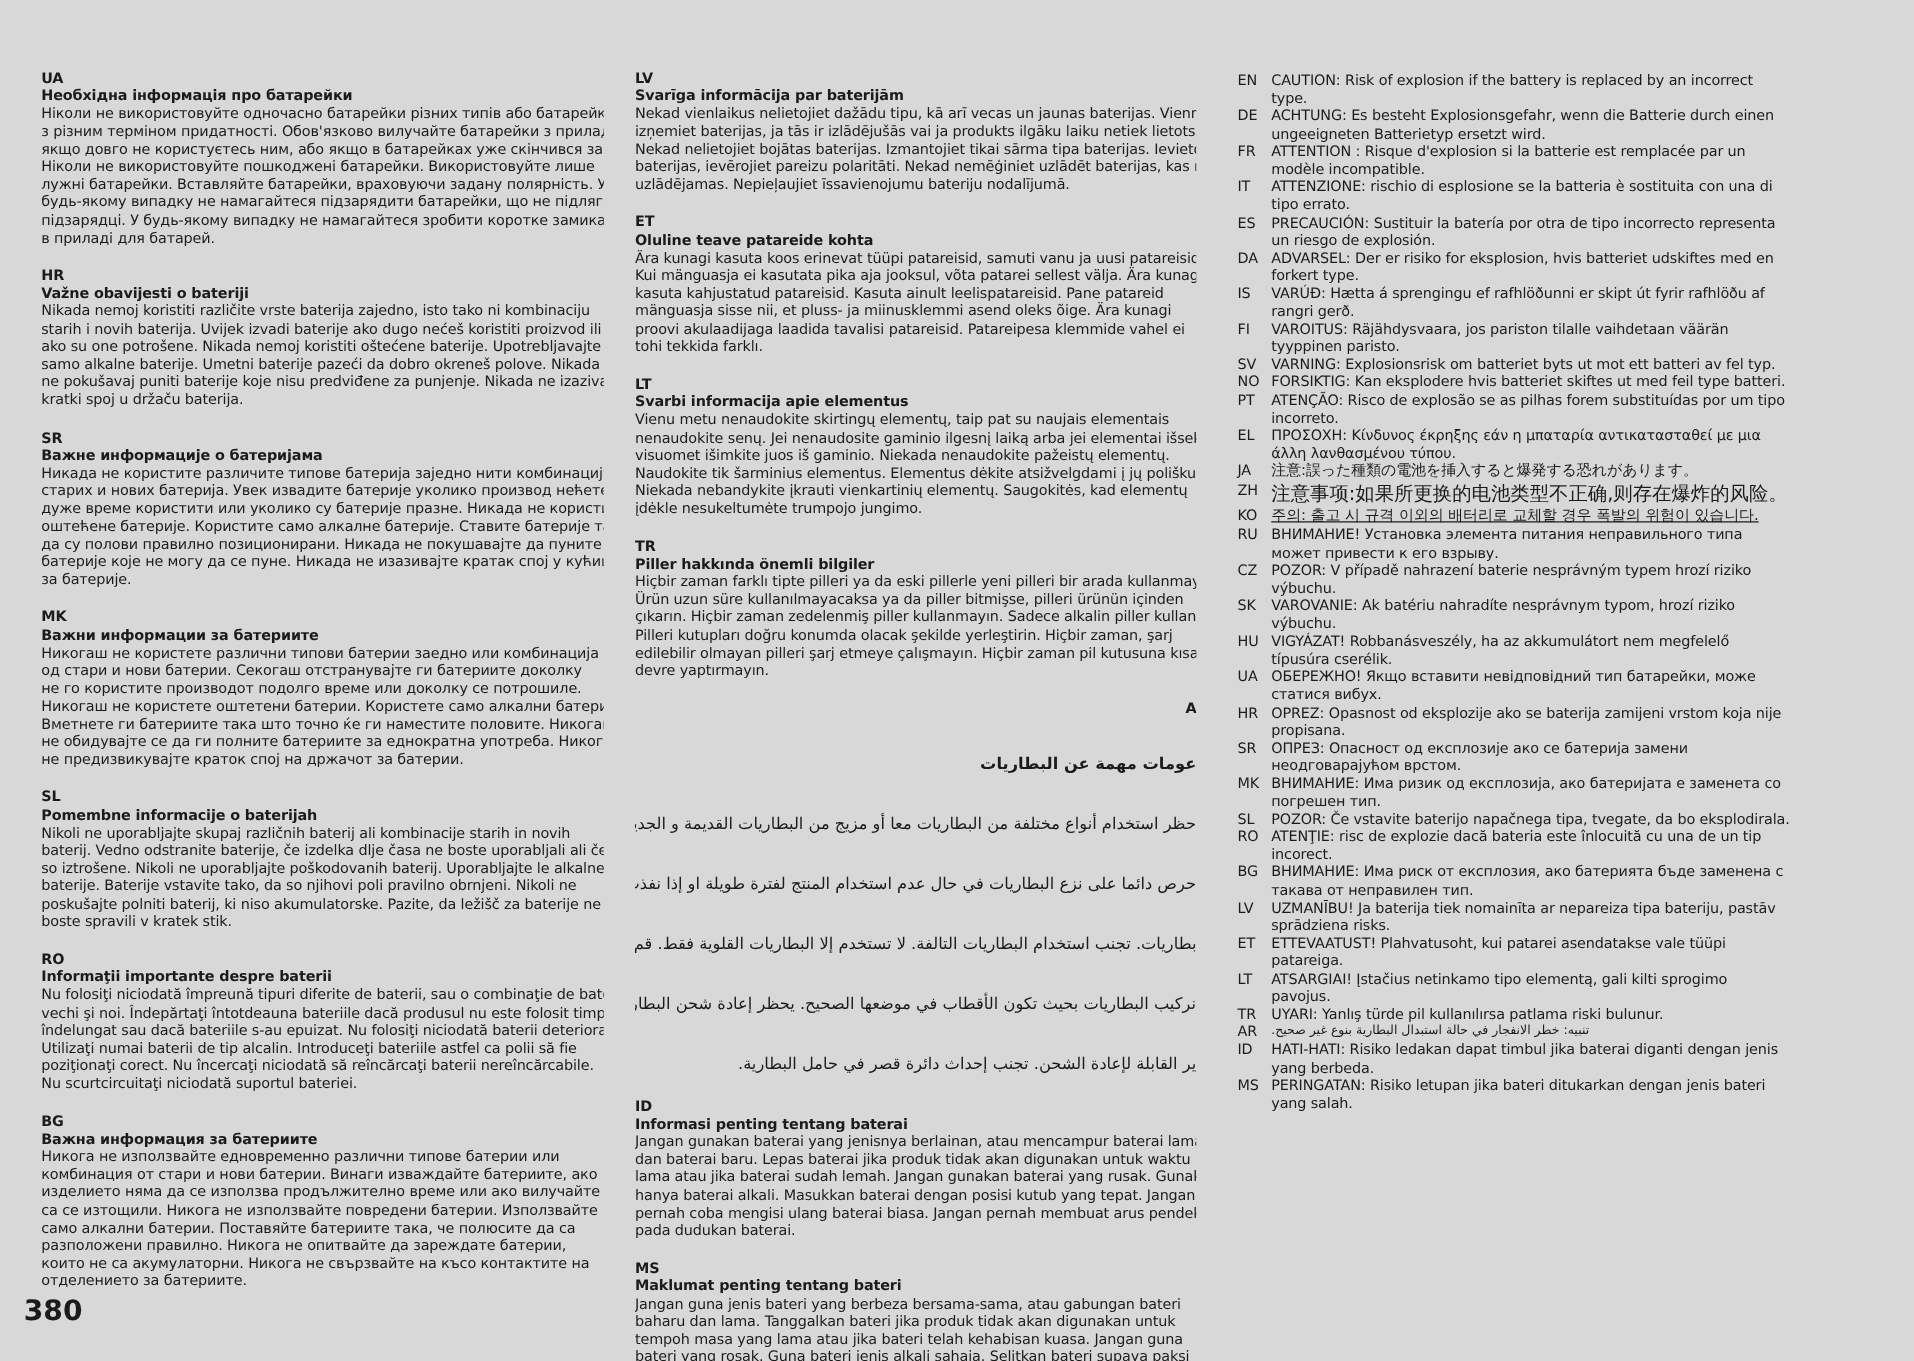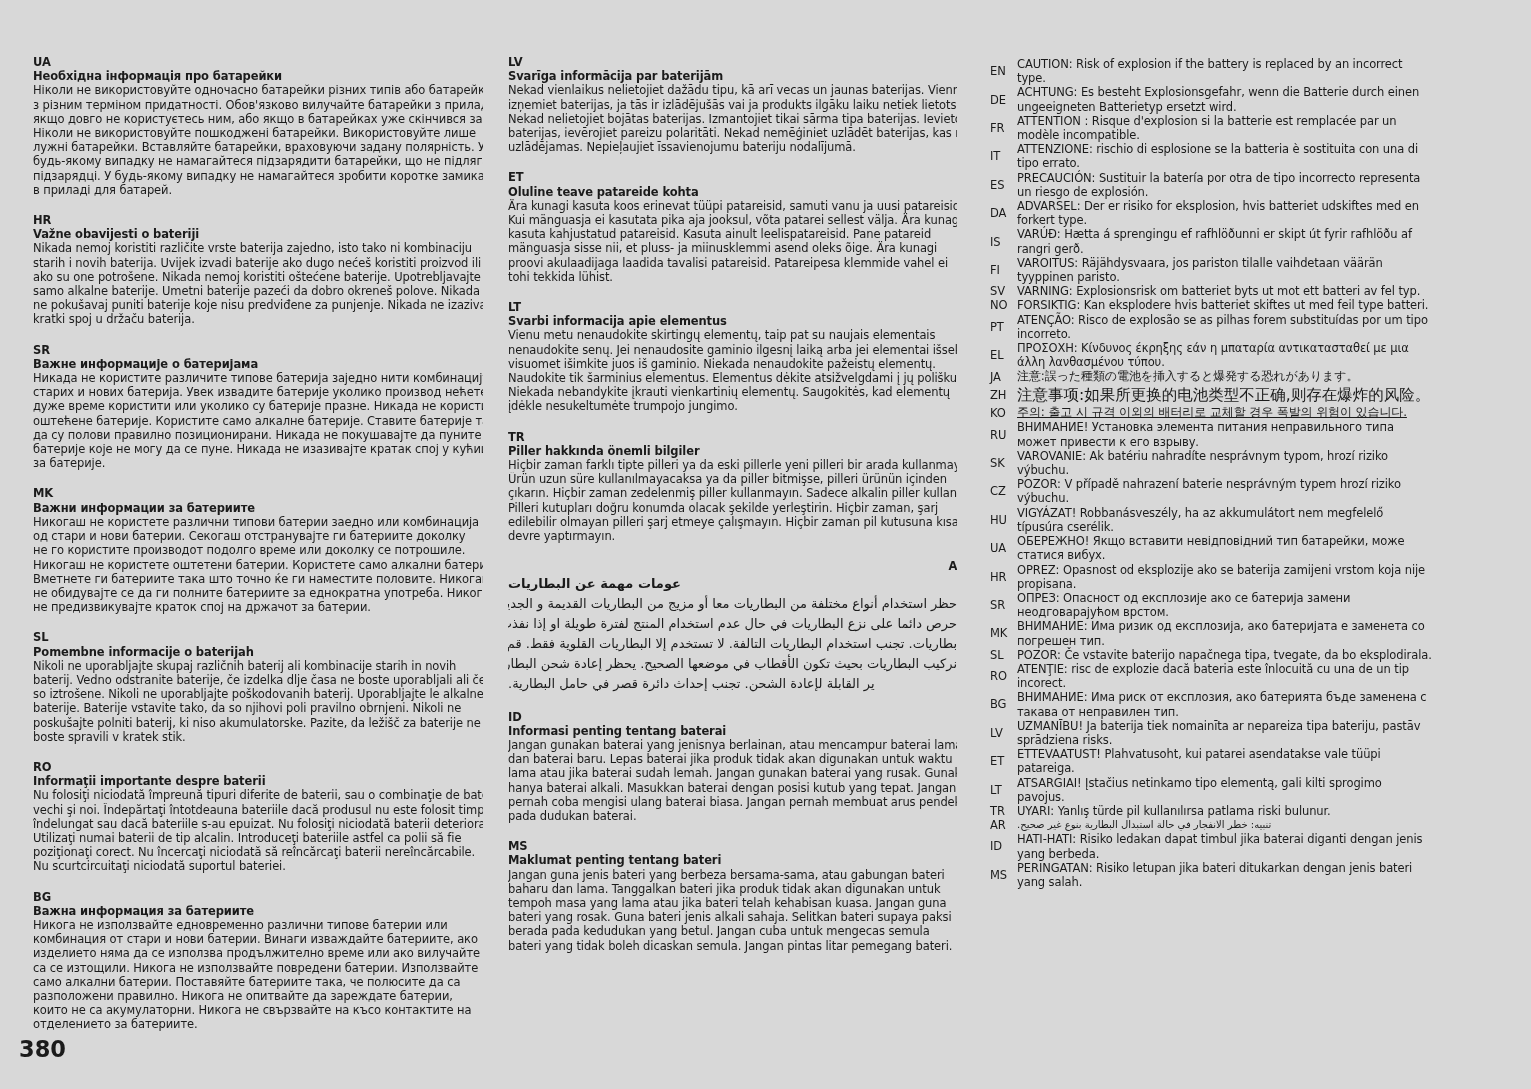--- a/index.html
+++ b/index.html
@@ -12,25 +12,25 @@
   .col{position:absolute;top:55px;}
   #col-left{left:33px;width:450px;}
   #col-middle{left:508px;width:449px;}
   #col-right{left:990px;width:442px;top:57px;}
   .section{margin-bottom:16px;}
   .line{
     display:block;white-space:nowrap;overflow:hidden;
     font-size:11.5px;line-height:14.2px;letter-spacing:-0.1px;
   }
   .bold{font-weight:bold;}
-  .rtl{direction:rtl;text-align:left;font-size:13px;line-height:20px;}
+  .rtl{direction:rtl;text-align:right;font-size:13px;line-height:20px;margin-top:28px;}
   .ar-label{text-align:right;overflow:hidden;}
   .ar-label span{display:inline-block;margin-right:-9px;font-weight:bold;}
   
-  .item{display:flex;align-items:center;}
+  .item{display:flex;align-items:flex-start;}
   .item .ccode{
     flex:none;width:27px;font-size:11.5px;line-height:14.2px;letter-spacing:-0.1px;
   }
   .item .ctext{
     flex:1;font-size:11.5px;line-height:14.2px;letter-spacing:-0.1px;
   }
   .item.zh-big .ctext{font-size:15.5px;line-height:20px;letter-spacing:0;}
   .item.ja .ctext{font-size:12px;line-height:15.5px;}
   .item.ko .ctext{font-size:12px;line-height:15.5px;text-decoration:underline;}
   .item.ar-item .ctext{unicode-bidi:plaintext;text-align:left;direction:ltr;font-size:10px;}
@@ -131,21 +131,21 @@
       <div class="line">uzlādējamas. Nepieļaujiet īssavienojumu bateriju nodalījumā.</div>
     </div>
     <div class="section">
       <div class="line bold">ET</div>
       <div class="line bold">Oluline teave patareide kohta</div>
       <div class="line">Ära kunagi kasuta koos erinevat tüüpi patareisid, samuti vanu ja uusi patareisid.</div>
       <div class="line">Kui mänguasja ei kasutata pika aja jooksul, võta patarei sellest välja. Ära kunagi</div>
       <div class="line">kasuta kahjustatud patareisid. Kasuta ainult leelispatareisid. Pane patareid</div>
       <div class="line">mänguasja sisse nii, et pluss- ja miinusklemmi asend oleks õige. Ära kunagi</div>
       <div class="line">proovi akulaadijaga laadida tavalisi patareisid. Patareipesa klemmide vahel ei</div>
-      <div class="line">tohi tekkida lühist.</div>
+      <div class="line">tohi tekkida farklı.</div>
     </div>
     <div class="section">
       <div class="line bold">LT</div>
       <div class="line bold">Svarbi informacija apie elementus</div>
       <div class="line">Vienu metu nenaudokite skirtingų elementų, taip pat su naujais elementais</div>
       <div class="line">nenaudokite senų. Jei nenaudosite gaminio ilgesnį laiką arba jei elementai išseko,</div>
       <div class="line">visuomet išimkite juos iš gaminio. Niekada nenaudokite pažeistų elementų.</div>
       <div class="line">Naudokite tik šarminius elementus. Elementus dėkite atsižvelgdami į jų poliškumą.</div>
       <div class="line">Niekada nebandykite įkrauti vienkartinių elementų. Saugokitės, kad elementų</div>
       <div class="line">įdėkle nesukeltumėte trumpojo jungimo.</div>
@@ -249,26 +249,26 @@
     </div>
     <div class="item ko">
       <div class="ccode">KO</div>
       <div class="ctext">주의: 출고 시 규격 이외의 배터리로 교체할 경우 폭발의 위험이 있습니다.</div>
     </div>
     <div class="item">
       <div class="ccode">RU</div>
       <div class="ctext">ВНИМАНИЕ! Установка элемента питания неправильного типа может привести к его взрыву.</div>
     </div>
     <div class="item">
+      <div class="ccode">CZ</div>
+      <div class="ctext">POZOR: V případě nahrazení baterie nesprávným typem hrozí riziko výbuchu.</div>
+    </div>
+    <div class="item">
       <div class="ccode">SK</div>
       <div class="ctext">VAROVANIE: Ak batériu nahradíte nesprávnym typom, hrozí riziko výbuchu.</div>
-    </div>
-    <div class="item">
-      <div class="ccode">CZ</div>
-      <div class="ctext">POZOR: V případě nahrazení baterie nesprávným typem hrozí riziko výbuchu.</div>
     </div>
     <div class="item">
       <div class="ccode">HU</div>
       <div class="ctext">VIGYÁZAT! Robbanásveszély, ha az akkumulátort nem megfelelő típusúra cserélik.</div>
     </div>
     <div class="item">
       <div class="ccode">UA</div>
       <div class="ctext">ОБЕРЕЖНО! Якщо вставити невідповідний тип батарейки, може статися вибух.</div>
     </div>
     <div class="item">

